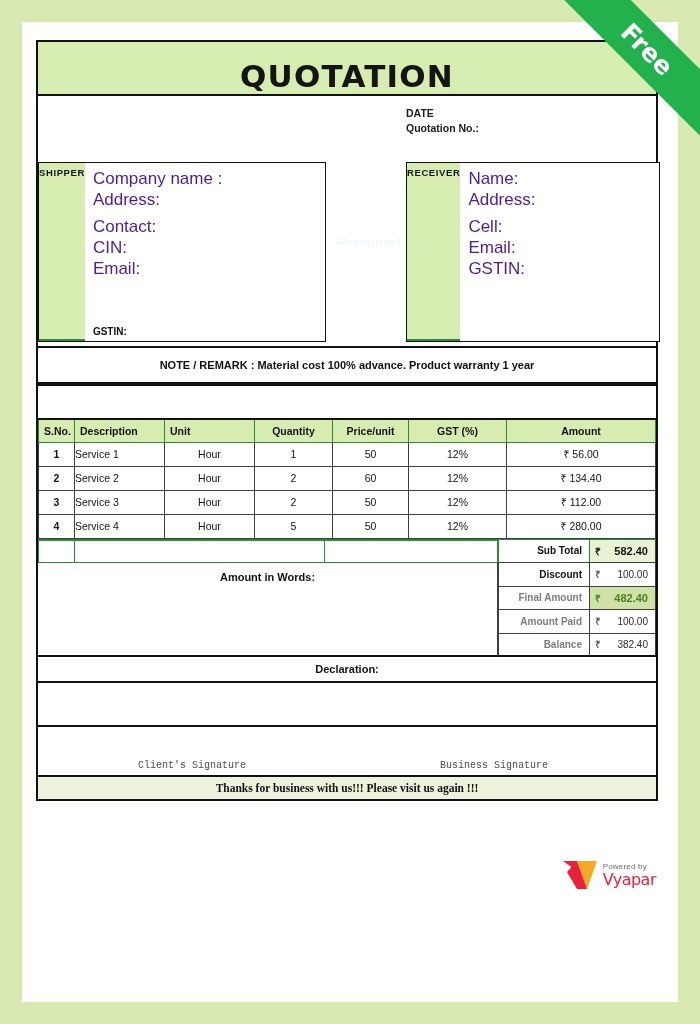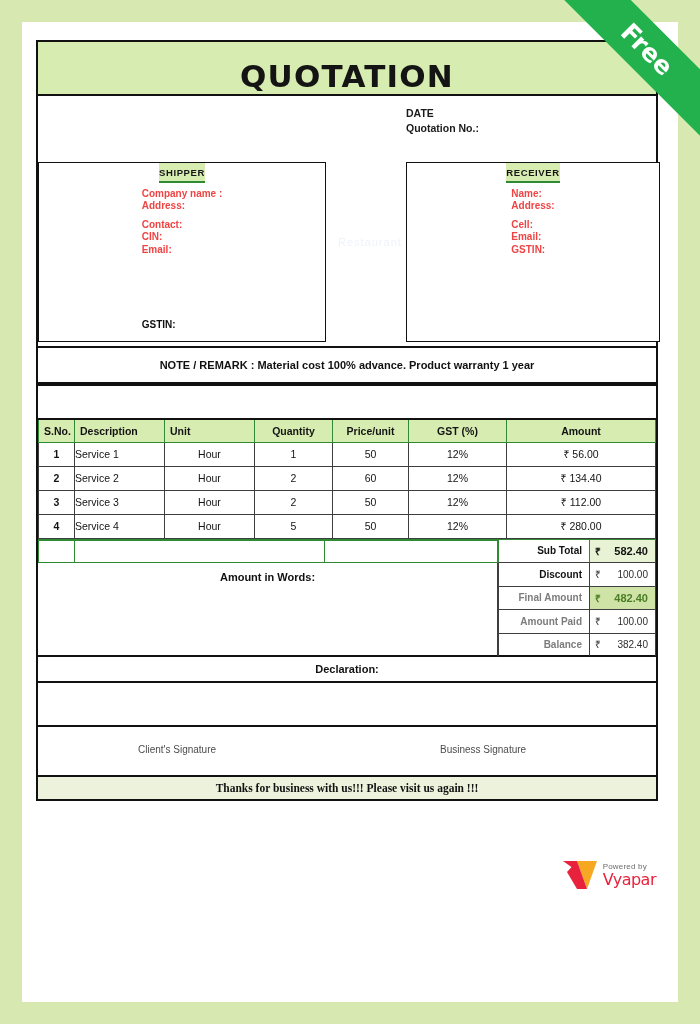--- a/index.html
+++ b/index.html
@@ -83,45 +83,44 @@
   .parties {
     position: relative;
     height: 184px;
   }
   .party {
     position: absolute;
     top: 0;
     border: 1.5px solid #111111;
     background: #ffffff;
     display: flex;
-    flex-direction: column;
-    align-items: center;
+    flex-direction: row;
   }
   .party.shipper { left: 0px;   width: 288px; height: 180px; }
   .party.receiver{ left: 368px; width: 254px; height: 180px; }
 
   .party-head {
     background: #d7ecb0;
     border-bottom: 2px solid #2e8b33;
     text-align: center;
     font-size: 9.5px;
     font-weight: bold;
     letter-spacing: .6px;
     padding: 4px 0 3px;
     color: #161616;
   }
   .party-body {
     flex: 1;
     padding: 5px 8px 0;
     position: relative;
   }
   .party-line {
-    font-size: 10px;
-    font-weight: bold;
-    color: #ef4444;
+    font-size: 17px;
+    font-weight: normal;
+    color: #4c1d95;
     line-height: 1.24;
   }
   .party-line.gap { margin-top: 6px; }
   .party-gstin {
     position: absolute;
     left: 8px;
     bottom: 4px;
     font-size: 10px;
     font-weight: bold;
     color: #0f0f0f;
@@ -263,23 +262,24 @@
   }
 
   
   .sign-row {
     height: 50px;
     position: relative;
     border-bottom: 2px solid #111111;
   }
   .sign-label {
     position: absolute;
-    bottom: 20px;
+    bottom: 4px;
     font-size: 10px;
     color: #4c4c4c;
+    font-family: Liberation Mono, monospace;
   }
   .sign-label.client   { left: 100px; }
   .sign-label.business { left: 402px; }
 
   
   .thanks {
     background: #edf2dc;
     height: 22px;
     display: flex;
     align-items: center;

